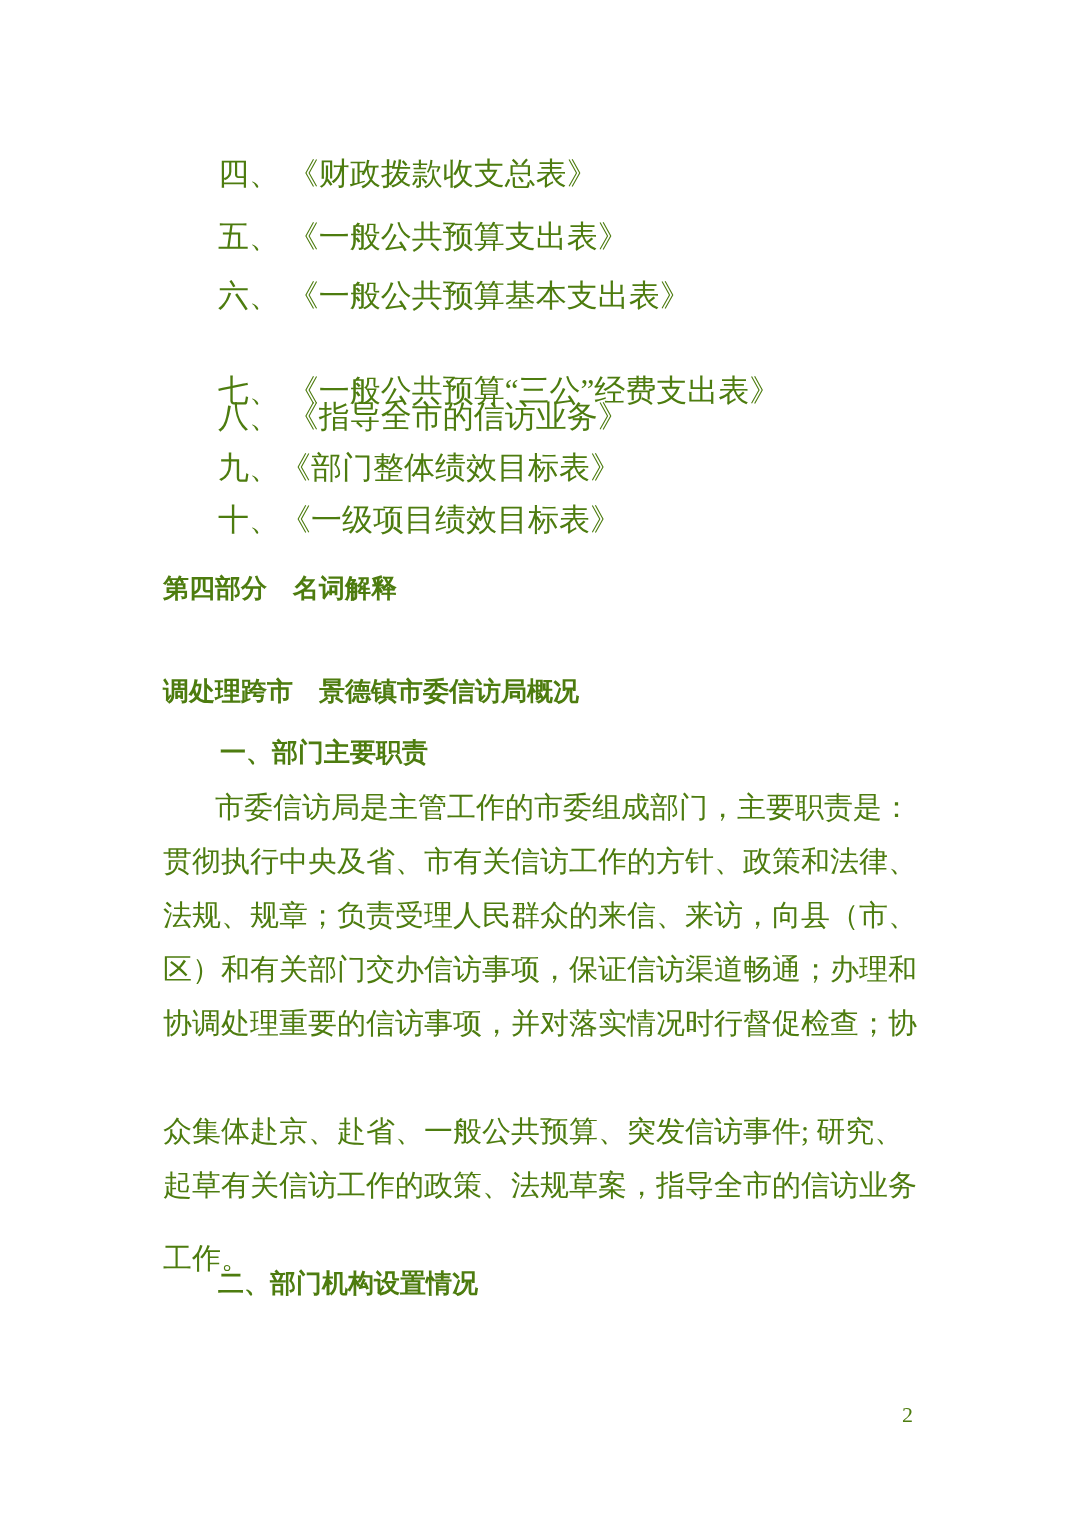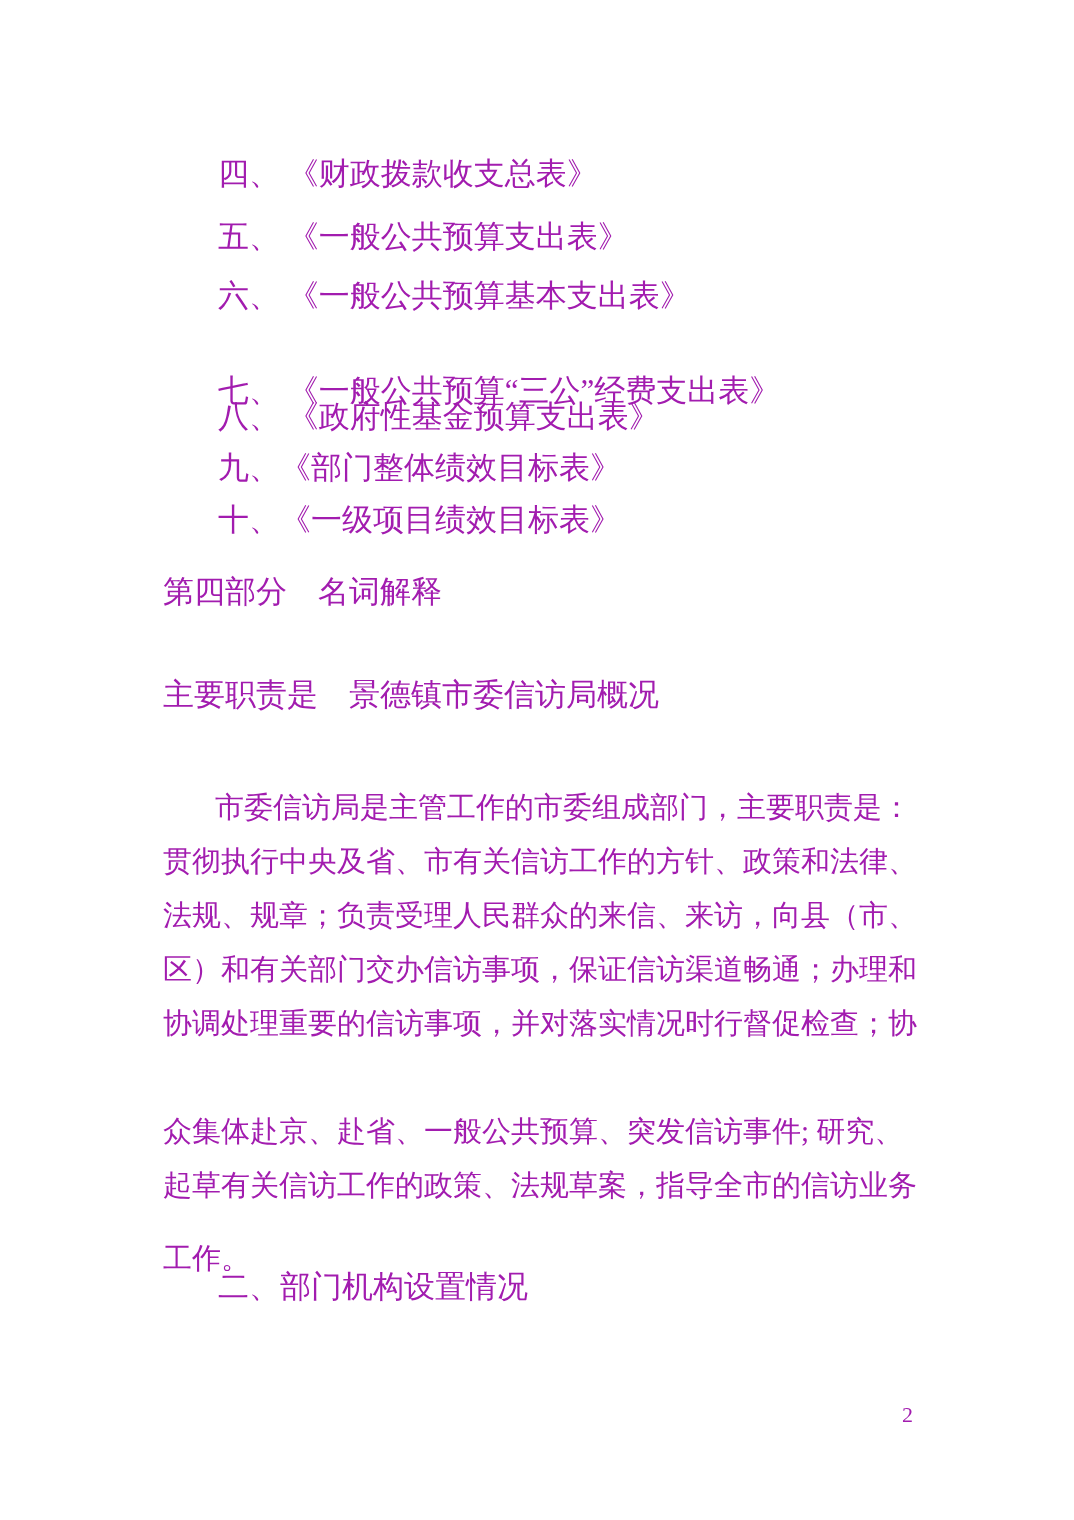--- a/index.html
+++ b/index.html
@@ -7,59 +7,60 @@
     padding: 0;
     background: #e8e8e8;
   }
   .page {
     position: relative;
     width: 1074px;
     height: 1520px;
     margin: 0 auto;
     background: #ffffff;
     font-family: "Liberation Serif", "DejaVu Serif", serif;
-    color: #a21caf;
+    color: #4d7c0f;
     overflow: hidden;
   }
   .line {
     position: absolute;
     white-space: pre;
     line-height: 1.25;
     letter-spacing: 0;
   }
   .toc-line {
     font-size: 31px;
   }
   .heading-line {
-    font-size: 31px;
-    font-weight: normal;
+    font-size: 26px;
+    font-weight: bold;
   }
   .body-line {
     font-size: 29px;
   }
   .page-number {
     position: absolute;
     font-size: 22px;
   }
 </style>
 </head>
 <body>
 
 <div class="page">
 
   <div class="line toc-line" style="top:155px; left:218px;">四、 《财政拨款收支总表》</div>
   <div class="line toc-line" style="top:218px; left:218px;">五、 《一般公共预算支出表》</div>
   <div class="line toc-line" style="top:277px; left:218px;">六、 《一般公共预算基本支出表》</div>
   <div class="line toc-line" style="top:338px; left:218px;margin-top:34px;">七、 《一般公共预算“三公”经费支出表》</div>
-  <div class="line toc-line" style="top:398px; left:218px;">八、 《政府性基金预算支出表》</div>
+  <div class="line toc-line" style="top:398px; left:218px;">八、 《指导全市的信访业务》</div>
   <div class="line toc-line" style="top:449px; left:218px;">九、《部门整体绩效目标表》</div>
   <div class="line toc-line" style="top:501px; left:218px;">十、《一级项目绩效目标表》</div>
 
   <div class="line heading-line" style="top:573px; left:163px;">第四部分　名词解释</div>
-  <div class="line heading-line" style="top:676px; left:163px;">主要职责是　景德镇市委信访局概况</div>
+  <div class="line heading-line" style="top:676px; left:163px;">调处理跨市　景德镇市委信访局概况</div>
+  <div class="line heading-line" style="top:737px; left:220px;">一、部门主要职责</div>
 
   <div class="line body-line" style="top:789px; left:215px;">市委信访局是主管工作的市委组成部门，主要职责是：</div>
   <div class="line body-line" style="top:843px; left:163px;">贯彻执行中央及省、市有关信访工作的方针、政策和法律、</div>
   <div class="line body-line" style="top:897px; left:163px;">法规、规章；负责受理人民群众的来信、来访，向县（市、</div>
   <div class="line body-line" style="top:951px; left:163px;">区）和有关部门交办信访事项，保证信访渠道畅通；办理和</div>
   <div class="line body-line" style="top:1005px; left:163px;">协调处理重要的信访事项，并对落实情况时行督促检查；协</div>
   <div class="line body-line" style="top:1113px; left:163px;">众集体赴京、赴省、一般公共预算、突发信访事件; 研究、</div>
   <div class="line body-line" style="top:1167px; left:163px;text-align:right;">起草有关信访工作的政策、法规草案，指导全市的信访业务</div>
   <div class="line body-line" style="top:1221px; left:163px;margin-top:19px;">工作。</div>
 

